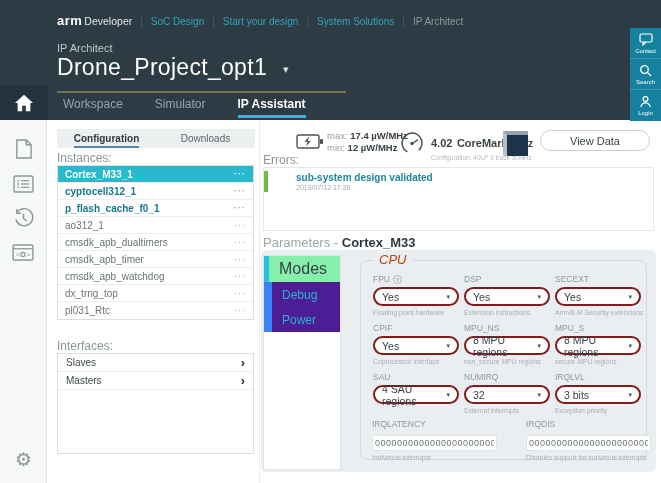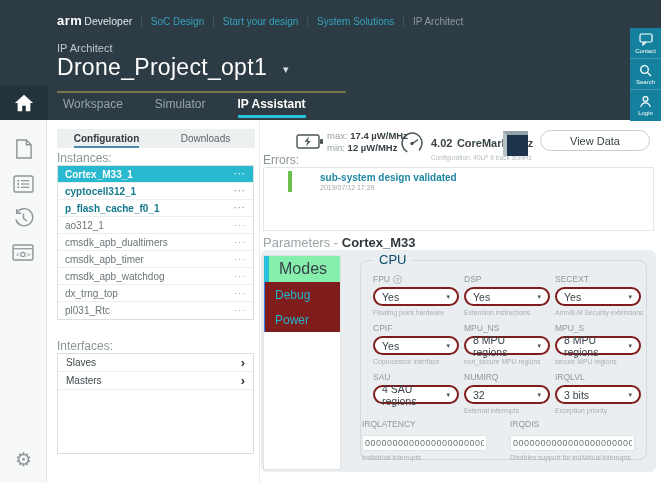--- a/index.html
+++ b/index.html
@@ -65,38 +65,38 @@
   .stat-gauge { position:absolute; left:399px; top:130px; }
   .coremark { position:absolute; left:431px; top:133px; white-space:nowrap; }
   .coremark .v { font-size:11px; font-weight:bold; color:#3a4448; }
   .coremark .cfg { font-size:6.5px; color:#b3bcbe; margin-top:3px; }
   .chip-square { position:absolute; left:503px; top:131px; width:25px; height:25px; background:#1d3349; border-left:4px solid #b6c1c7; border-top:4px solid #94a2ab; }
   .view-data { position:absolute; left:540px; top:130px; width:110px; height:21px; border:1px solid #c8ced1; border-radius:11px; font-size:11px; color:#3a4448; background:#fff; display:flex; align-items:center; justify-content:center; cursor:pointer; }
 
   
   #errors-label { position:absolute; left:263px; top:153px; }
   .errors-panel { position:absolute; left:263px; top:167px; width:391px; height:64px; background:#fff; border:1px solid #e3e7e8; }
-  .error-entry { position:relative; padding:4px 0 0 32px;margin-left:24px; }
+  .error-entry { position:relative; padding:4px 0 0 32px; }
   .error-bar { position:absolute; left:0; top:3px; width:4px; height:21px; background:#6abf4b; }
   .error-title { font-size:10px; font-weight:bold; color:#1d87a2; }
   .error-time { font-size:7px; color:#a0a9ab; margin-top:1px; }
 
   
   .params-heading { position:absolute; left:263px; top:235px; font-size:13px; }
   .ph-prefix { color:#9aa4a7; }
   .ph-name { color:#2f393d; font-weight:bold; }
   .params-panel { position:absolute; left:261px; top:250px; width:395px; height:222px; background:#eaeef0; border-radius:6px; }
   .param-tabs { position:absolute; left:263px; top:255px; width:78px; height:215px; background:#fff; border:1px solid #e0e4e5; }
   .ptab-modes { height:26px; background:#86efac; border-left:5px solid #28c0d8; display:flex; align-items:center; padding-left:10px; font-size:16px; color:#39434a; font-weight:500; }
-  .ptab-dark { background:#7f1d1d; border-left:1px solid #3b82f6; }
+  .ptab-dark { background:#4c1d95; border-left:8px solid #3b82f6; }
   .ptab-d { height:25px; display:flex; align-items:center; padding-left:10px; font-size:12px; color:#25b4cf; font-weight:500; }
   .cpu-fieldset { position:absolute; left:360px; top:260px; width:287px; height:200px; border:1px solid #d4dadb; border-radius:8px; }
-  .cpu-legend { position:absolute; top:-9px; left:12px; background:#eaeef0; padding:0 6px; font-size:13px; color:#0c4a6e; }
+  .cpu-legend { position:absolute; top:-9px; left:12px; background:#eaeef0; padding:0 6px; font-size:13px; color:#c2410c;font-style:italic; }
   .cpu-selects { position:absolute; left:12px; top:13px; display:grid; grid-template-columns:repeat(3,86px); column-gap:5px; row-gap:6px; }
-  .cpu-inputs { position:absolute; left:1px; top:158px; display:grid; grid-template-columns:125px 125px; column-gap:23px; }
+  .cpu-inputs { position:absolute; left:11px; top:158px; display:grid; grid-template-columns:125px 125px; column-gap:29px; }
   .flabel { font-size:8.5px; color:#8f999c; margin-bottom:3px; display:flex; gap:3px; align-items:center; }
   .help-icon { width:9px; height:9px; border:1px solid #b0b9bb; border-radius:50%; font-size:6px; line-height:8px; text-align:center; color:#8f999c; }
   .select { height:19px; background:#fff; border:2px solid #7f1d1d; border-radius:10px; display:flex; align-items:center; justify-content:space-between; padding:0 7px; font-size:10.5px; color:#39434a; cursor:pointer; }
   .caret { font-size:7px; color:#4a5458; }
   .fcaption { font-size:6.8px; color:#a8b1b3; margin-top:3px; height:8px; white-space:nowrap; }
   .finput { height:16px; width:100%; border:1px solid #dfe4e5; background:#fff; font-size:9px; color:#6b7578; padding:0 2px; letter-spacing:.5px; font-family:"Liberation Sans",sans-serif; border-radius:2px; }
   svg { display:block; }
 </style>
 </head>
 <body>

